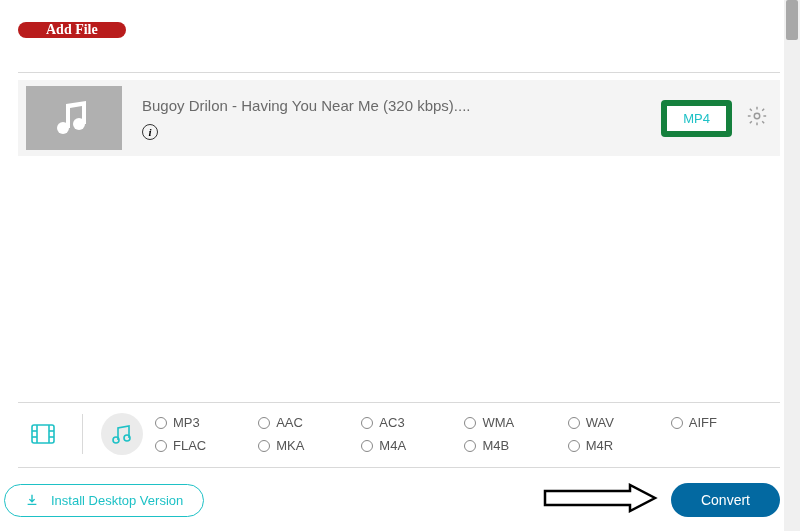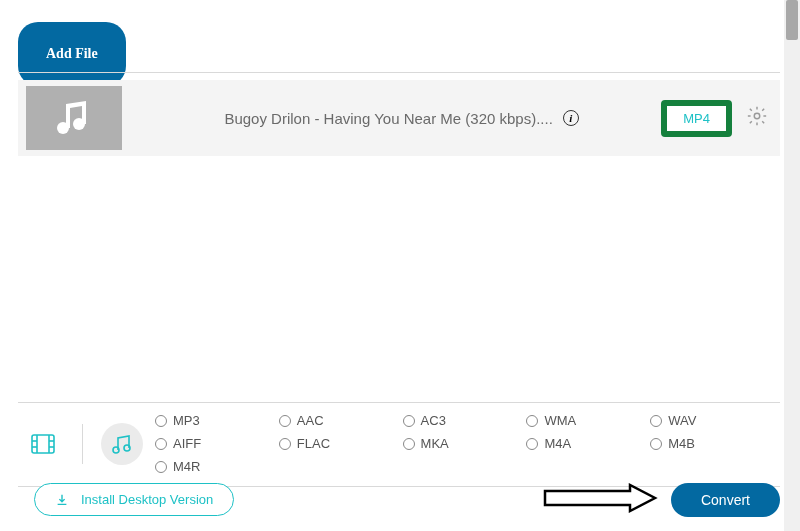--- a/index.html
+++ b/index.html
@@ -30,27 +30,27 @@
     left: 2px;
     width: 12px;
     height: 40px;
     background: #a8a8a8;
     border-radius: 2px;
   }
   .add-file-btn {
     position: absolute;
     top: 22px;
     left: 18px;
-    background: #0369a1;
+    background: #b91c1c;
     color: #fff;
     font-weight: bold;
     font-size: 14px;
     border: none;
     border-radius: 20px;
-    padding: 24px 28px;
+    padding: 0 28px;
     cursor: pointer;
     font-family: Georgia, serif;
   }
   .divider-top {
     position: absolute;
     top: 72px;
     left: 18px;
     right: 0;
     height: 1px;
     background: #d9d9d9;
@@ -72,20 +72,21 @@
     background: #b0b0b0;
     display: flex;
     align-items: center;
     justify-content: center;
     flex-shrink: 0;
   }
   .file-mid {
     flex: 1;
     padding-left: 20px;
     display: flex;
+    flex-direction: column;
     justify-content: center;
     gap: 10px;
   }
   .file-title {
     color: #6a6a6a;
     font-size: 15px;
   }
   .info-icon {
     width: 16px;
     height: 16px;
@@ -140,21 +141,21 @@
   .cat-audio { background: #ebebeb; }
   .cat-sep {
     width: 1px;
     height: 40px;
     background: #d9d9d9;
     margin: 0 6px;
   }
   .format-grid {
     flex: 1;
     display: grid;
-    grid-template-columns: repeat(5, 1fr);
+    grid-template-columns: repeat(6, 1fr);
     row-gap: 8px;
     column-gap: 4px;
     padding-right: 10px;
   }
   .fmt-opt {
     display: flex;
     align-items: center;
     gap: 6px;
     color: #555;
     font-size: 13px;
@@ -167,25 +168,25 @@
     border-radius: 50%;
     flex-shrink: 0;
   }
   .divider-b2 {
     height: 1px;
     background: #d9d9d9;
     margin-top: 12px;
   }
   .footer {
     position: absolute;
-    left: 34px;
+    left: 4px;
     right: 0;
     bottom: 14px;
     display: flex;
-    align-items: flex-start;
+    align-items: center;
     justify-content: space-between;
   }
   .install-btn {
     display: flex;
     align-items: center;
     gap: 12px;
     color: #1ec1c6;
     border: 1px solid #1ec1c6;
     background: #fff;
     border-radius: 18px;

